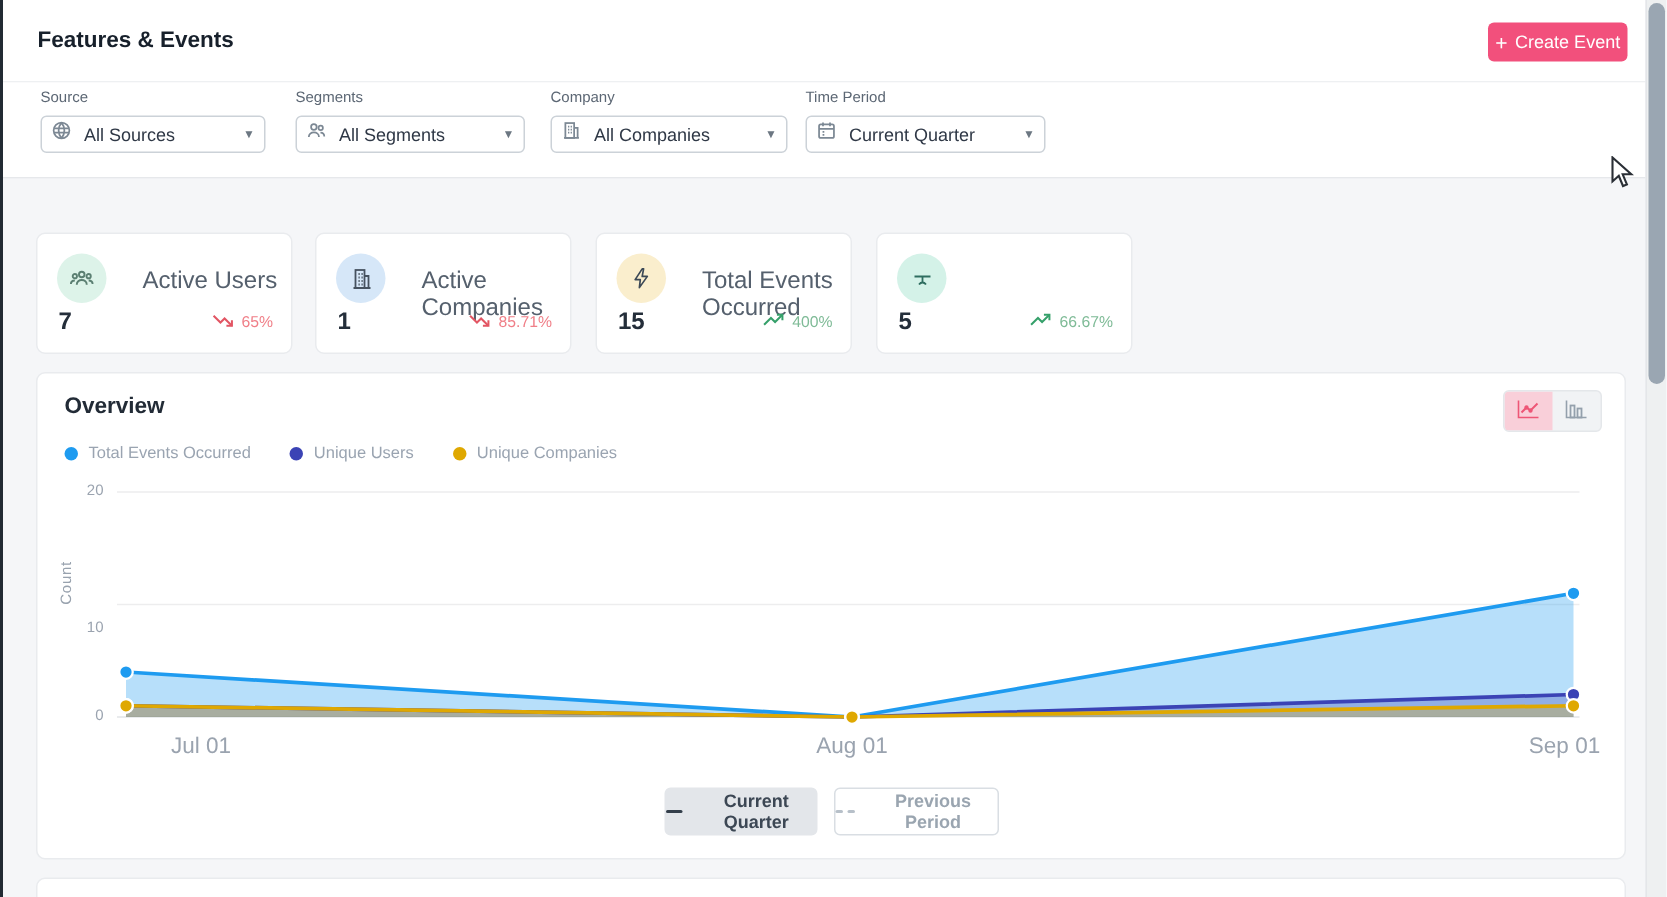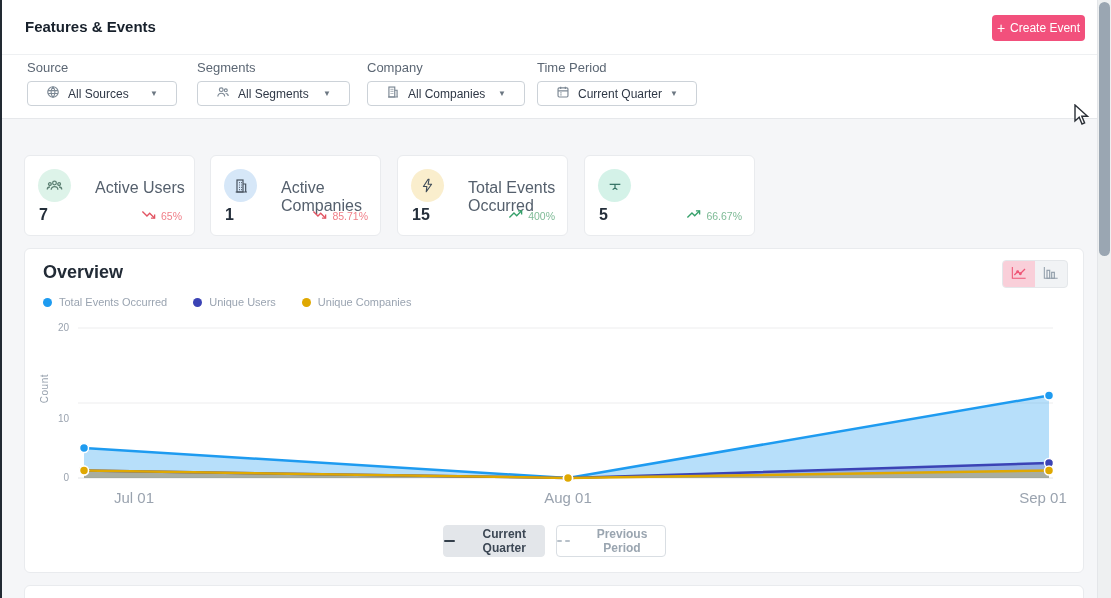--- a/index.html
+++ b/index.html
@@ -8,38 +8,38 @@
   .page { position:relative; width:1111px; height:598px; overflow:hidden; background:#f5f6f8; border-left:2px solid #222a33; }
 
   
   .topbar { position:absolute; top:0; left:0; right:14px; height:55px; background:#fff; border-bottom:1px solid #eef0f2; }
   .page-title { position:absolute; left:23px; top:18px; font-size:15px; font-weight:700; color:#17202b; }
   .create-btn { position:absolute; left:990px; top:15px; width:93px; height:26px; background:#f2507c; color:#fff; border:none; border-radius:4px; font-size:12px; font-family:inherit; display:flex; align-items:center; justify-content:center; gap:5px; cursor:pointer; }
   .create-btn .plus { font-size:14px; font-weight:400; line-height:1; }
 
   .filterbar { position:absolute; top:55px; left:0; right:14px; height:64px; background:#fff; border-bottom:1px solid #e6e8eb; }
   .filter-group { position:absolute; top:60px; }
-  .filter-label { display:block; font-size:13px; color:#5c6774; margin-bottom:6px; }
-  .select-box { height:25px; border:1px solid #ccd2d8; border-radius:4px; background:#fff; display:flex; align-items:center; padding:0 18px; gap:8px; cursor:pointer; }
+  .filter-label { display:block; font-size:10px; color:#5c6774; margin-bottom:6px; }
+  .select-box { height:25px; border:1px solid #ccd2d8; border-radius:4px; background:#fff; display:flex; align-items:center; padding:0 6px; gap:8px; cursor:pointer; }
   .select-box svg { flex:0 0 auto; }
   .select-text { font-size:12px; color:#2f3846; flex:1 1 auto; white-space:nowrap; }
   .caret { color:#6c7782; font-size:8px; line-height:1; }
 
   
   .stat-card { position:absolute; top:155px; width:171px; height:81px; background:#fff; border:1px solid #e9ebee; border-radius:6px; }
   .stat-icon { position:absolute; left:13px; top:13px; width:33px; height:33px; border-radius:50%; display:flex; align-items:center; justify-content:center; }
   .stat-label { position:absolute; left:58px; top:23px; font-size:16px; color:#55606d;margin-left:12px; }
   .stat-value { position:absolute; left:14px; bottom:11px; font-size:16px; font-weight:700; color:#242e3a; }
   .stat-trend { position:absolute; right:12px; bottom:13px; display:flex; align-items:center; gap:5px; font-size:10.5px; }
   .trend-down { color:#f07f88; }
   .trend-up { color:#7fbb97; }
 
   
   .overview-panel { position:absolute; left:22px; top:248px; width:1060px; height:325px; background:#fff; border:1px solid #e9ebee; border-radius:6px; }
-  .overview-title { position:absolute; left:18px; top:13px; font-size:18px; font-weight:700; color:#222b36; }
+  .overview-title { position:absolute; left:18px; top:13px; font-size:15px; font-weight:700; color:#222b36; }
   .chart-toggle { position:absolute; right:15px; top:11px; display:flex; background:#f1f3f5; border:1px solid #e4e7ea; border-radius:4px; overflow:hidden; }
   .toggle-btn { width:32px; height:26px; display:flex; align-items:center; justify-content:center; cursor:pointer; background:transparent; border:none; }
   .toggle-btn.active { background:#f9cfd9; }
 
   .chart-legend { position:absolute; left:18px; top:47px; display:flex; gap:26px; align-items:center; }
   .legend-item { display:flex; align-items:center; gap:7px; font-size:11px; color:#9aa4b1; }
   .legend-dot { width:9px; height:9px; border-radius:50%; background:#999; }
 
   .ylabel { position:absolute; left:14px; top:125px; font-size:10px; color:#98a2ae; writing-mode:vertical-rl; transform:rotate(180deg); letter-spacing:.5px; }
   .ytick { position:absolute; width:22px; text-align:right; font-size:10px; color:#9aa3af; }

